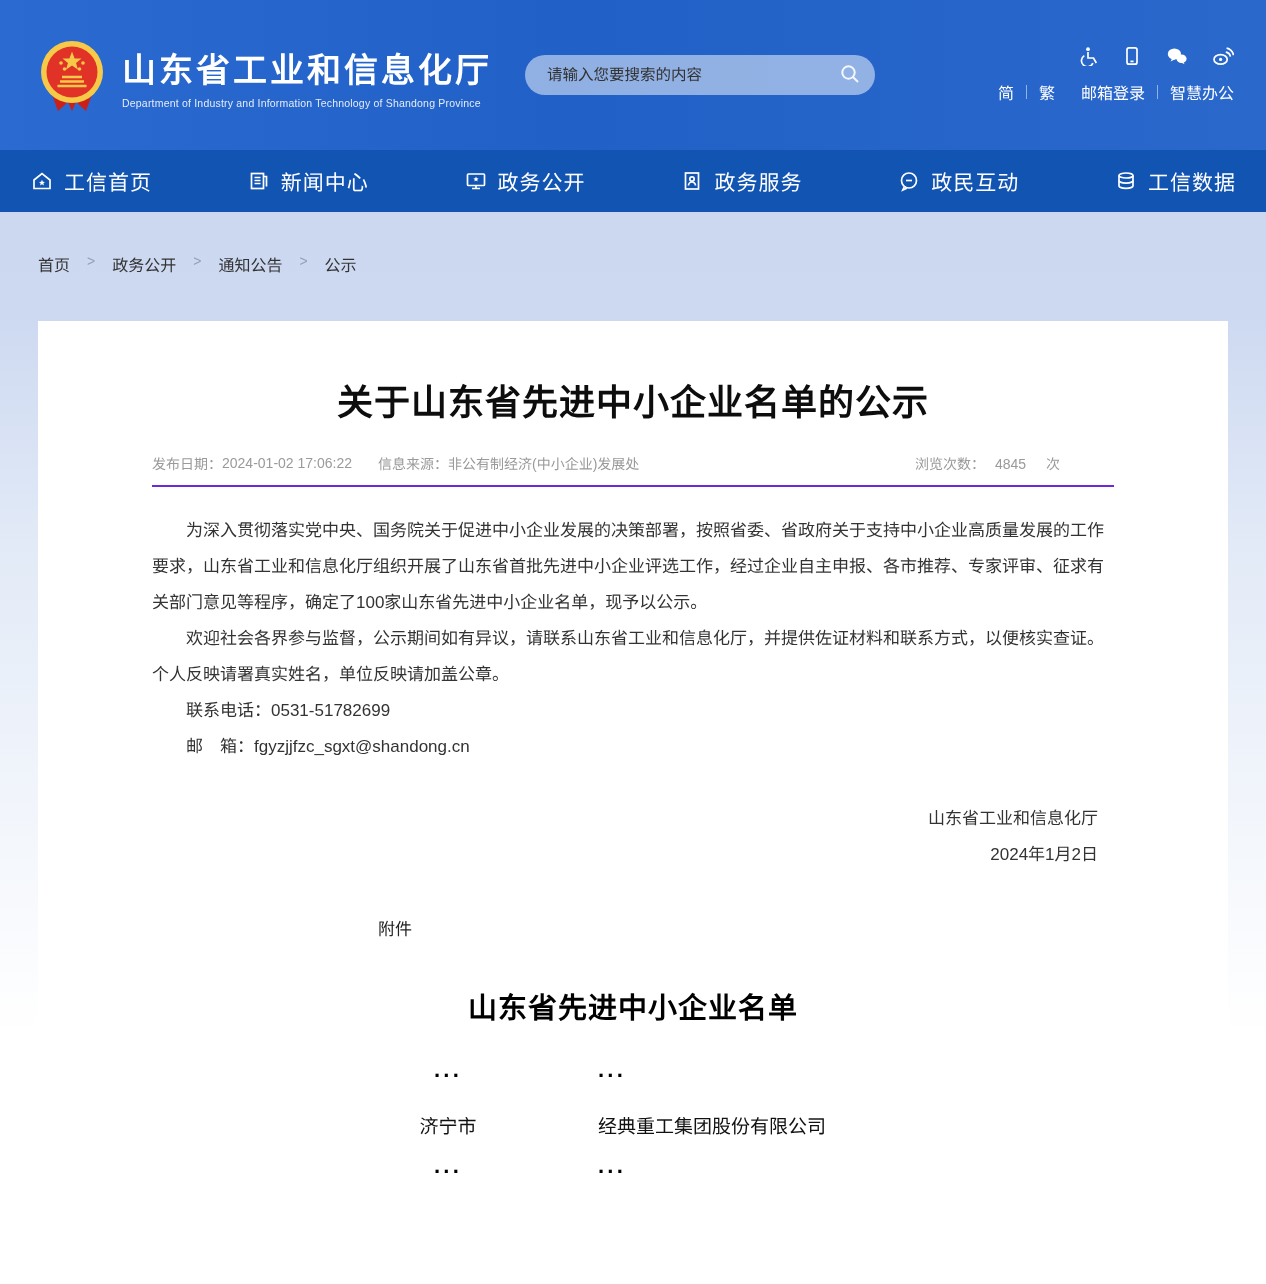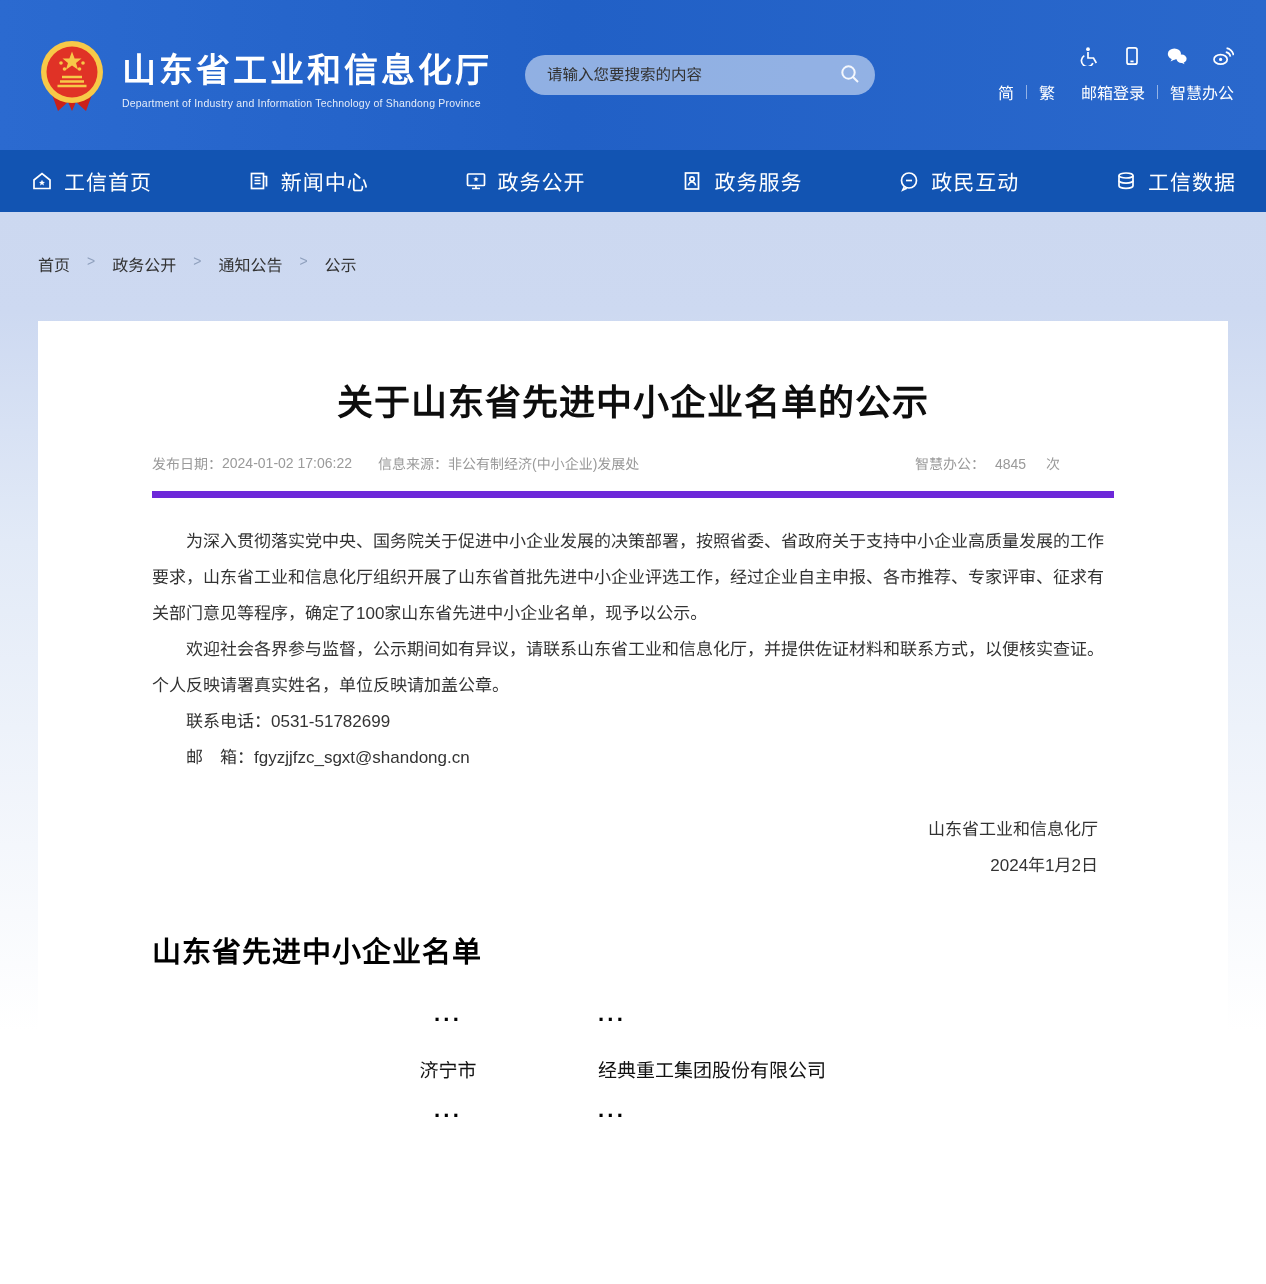--- a/index.html
+++ b/index.html
@@ -34,37 +34,37 @@
 
   
   .main-area { background:linear-gradient(180deg,#ccd8f0 0px,#cdd9f1 100px,#e2eaf7 330px,#ffffff 820px); }
   .breadcrumb { height:109px; box-sizing:border-box; padding:40px 0 0 38px; font-size:16px; color:#333; display:flex; align-items:flex-start; }
   .breadcrumb a { color:#333; text-decoration:none; cursor:pointer; }
   .breadcrumb .bc-sep { color:#8fa0bd; margin:0 17px; font-size:14px; position:relative; top:1px; }
   .breadcrumb .bc-current { color:#333; }
 
   .card { margin:0 38px; background:#fff; padding:38px 114px 70px; box-sizing:border-box; min-height:976px; }
   .article-title { margin:14px 0 28px; text-align:center; font-size:36px; font-weight:700; color:#0d0d0d; letter-spacing:1px; }
-  .meta { display:flex; align-items:center; font-size:14px; color:#9a9a9a; padding-bottom:18px; border-bottom:7px solid #6d28d9; white-space:nowrap; }
+  .meta { display:flex; align-items:center; font-size:14px; color:#9a9a9a; padding-bottom:12px; border-bottom:2px solid #6d28d9; white-space:nowrap; }
   .meta .m-src { margin-left:26px; }
   .meta .m-views { margin-left:auto; margin-right:54px; }
   .meta .views-num { margin-left:6px; }
   .meta .views-unit { margin-left:16px; }
 
   .article-body { margin-top:26px; font-size:17px; color:#333; line-height:36px; }
   .article-body p { margin:0; text-indent:2em; }
   .attachment-row { margin-top:36px; padding-left:34px; font-size:17px; color:#333; }
   .attachment-row a { color:#333; text-decoration:none; cursor:pointer; }
   .doc-icon { display:inline-flex; width:13px; height:15px; background:#fff; border:1px solid #9ab0d0; border-radius:2px; align-items:center; justify-content:center; font-size:9px; font-weight:700; color:#2b579a; position:relative; top:-7px; margin:0 4px 0 2px; box-shadow:1px 1px 0 #dfe6f0; }
 
   .signature { margin-top:36px; text-align:right; font-size:17px; color:#333; line-height:36px; padding-right:16px; }
 
   .appendix { margin-top:42px; }
   .appendix-label { padding-left:226px; font-size:17px; color:#222; }
-  .appendix-title { margin:44px 0 26px; font-family:"Liberation Serif","DejaVu Serif",serif; font-size:29px; font-weight:700; color:#000; letter-spacing:1px; }
+  .appendix-title { margin:44px 0 26px; text-align:center; font-family:"Liberation Serif","DejaVu Serif",serif; font-size:29px; font-weight:700; color:#000; letter-spacing:1px; }
   .app-row { display:flex; align-items:center; height:48px; padding-left:236px; font-size:19px; color:#111; }
   .app-row .cell-city { width:120px; text-align:center; }
   .app-row .cell-company { margin-left:90px; }
   .app-row.dots { font-weight:700; font-size:22px; letter-spacing:2px; color:#000; }
 </style>
 </head>
 <body>
 
 <div class="page">
 
@@ -221,40 +221,41 @@
 
     <main class="card">
       <h1 class="article-title">关于山东省先进中小企业名单的公示</h1>
 
       <div class="meta">
         <span>发布日期：</span>
         <span>2024-01-02 17:06:22</span>
         <span class="m-src">信息来源：</span>
         <span>非公有制经济(中小企业)发展处</span>
         <span class="m-views">
-          <span>智慧办公：</span>
+          <span>浏览次数：</span>
           <span class="views-num">4845</span>
           <span class="views-unit">次</span>
         </span>
       </div>
 
       <div class="article-body">
         <p>为深入贯彻落实党中央、国务院关于促进中小企业发展的决策部署，按照省委、省政府关于支持中小企业高质量发展的工作要求，山东省工业和信息化厅组织开展了山东省首批先进中小企业评选工作，经过企业自主申报、各市推荐、专家评审、征求有关部门意见等程序，确定了100家山东省先进中小企业名单，现予以公示。</p>
         <p>欢迎社会各界参与监督，公示期间如有异议，请联系山东省工业和信息化厅，并提供佐证材料和联系方式，以便核实查证。个人反映请署真实姓名，单位反映请加盖公章。</p>
         <p>联系电话：0531-51782699</p>
         <p>邮　箱：fgyzjjfzc_sgxt@shandong.cn</p>
 
       </div>
 
       <div class="signature">
         <div>山东省工业和信息化厅</div>
         <div>2024年1月2日</div>
       </div>
 
       <section class="appendix">
+        <div class="appendix-label">附件</div>
         <h2 class="appendix-title">山东省先进中小企业名单</h2>
 
         <div class="app-row dots">
           <span class="cell-city">···</span>
           <span class="cell-company">···</span>
         </div>
         <div class="app-row">
           <span class="cell-city">济宁市</span>
           <span class="cell-company">经典重工集团股份有限公司</span>
         </div>

